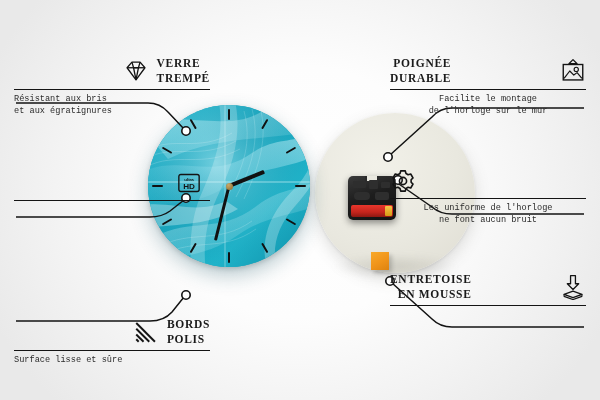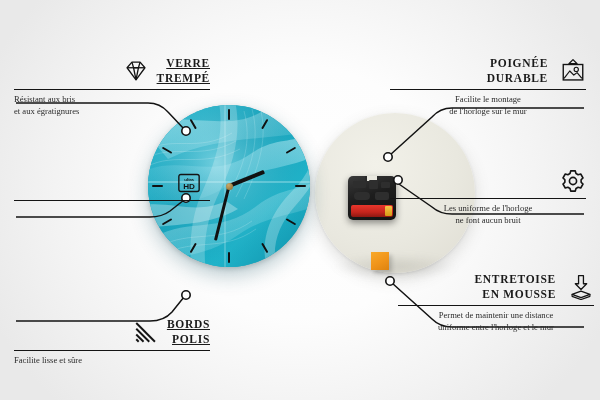--- a/index.html
+++ b/index.html
@@ -69,46 +69,46 @@
   .tick{ position:absolute; left:50%; top:50%; transform-origin:0 0; }
   .tick i{
     display:block; position:absolute; width:11px; height:2.4px; background:#111;
     left:66px; top:-1.2px; border-radius:1px;
   }
 
   
   .callout{ position:absolute; width:196px; }
   .callout .headrow{ display:flex; align-items:center; gap:8px; }
   .callout.left .headrow{ justify-content:flex-end; flex-direction:row; }
-  .callout.right .headrow{ justify-content:flex-end;gap:12px; }
+  .callout.right .headrow{ justify-content:space-between;gap:12px; }
   .title{
     font-family:"Liberation Serif", serif;
     font-weight:bold; font-size:11.5px; letter-spacing:.7px; color:#1a1a1a;
     line-height:14.5px; text-transform:uppercase;
   }
-  .callout.left .title{ text-align:right;text-decoration:underline; }
+  .callout.left .title{ text-align:left; }
   .callout.right .title{ text-align:right; }
   .rule{ height:1.4px; background:#141414; margin:4px 0 4px; }
   .desc{
-    font-family:Liberation Serif, serif;
+    font-family:Liberation Mono, monospace;
     font-size:8.6px; line-height:11.4px; color:#2b2b2b;
   }
   .callout.left .desc{ text-align:left; }
   .callout.right .desc{ text-align:center; }
   .ico{ width:26px; height:26px; flex:0 0 26px; display:block; }
 
   .c1{ left:14px; top:56px; }
   .c1 .headrow{ justify-content:flex-start; }
   .c2{ left:14px; top:170px; }
   .c2 .headrow{ justify-content:flex-start; }
   .c3{ left:14px; top:277px;margin-top:40px; }
   .c3 .headrow{ justify-content:flex-start; }
   .c4{ left:390px; top:56px; }
   .c5{ left:390px; top:168px; }
-  .c6{ left:398px; top:272px; }
+  .c6{ left:390px; top:272px; }
 
   svg.lines{ position:absolute; inset:0; width:600px; height:400px; pointer-events:none; }
 </style>
 </head>
 <body>
 
 <div class="stage">
 
   <div class="clock-back"></div>
 
@@ -280,21 +280,21 @@
           <path d="M4 25 L7 28"></path>
         </g>
       </svg>
       <div class="title">
         <span>BORDS</span><br>
         <span>POLIS</span>
       </div>
     </div>
     <div class="rule"></div>
     <div class="desc">
-      <span>Facilite lisse et sûre</span>
+      <span>Surface lisse et sûre</span>
     </div>
   </div>
 
   <div class="callout right c4">
     <div class="headrow">
       <div class="title">
         <span>POIGNÉE</span><br>
         <span>DURABLE</span>
       </div>
       <svg class="ico" viewBox="0 0 32 32">
@@ -333,19 +333,15 @@
         <span>ENTRETOISE</span><br>
         <span>EN MOUSSE</span>
       </div>
       <svg class="ico" viewBox="0 0 32 32">
         <path d="M13 2 h6 v10 h4 l-7 7 -7-7 h4 Z" fill="none" stroke="#141414" stroke-width="1.6" stroke-linejoin="round"></path>
         <path d="M16 21 L27 25 L16 29 L5 25 Z" fill="none" stroke="#141414" stroke-width="1.6" stroke-linejoin="round"></path>
         <path d="M5 25 v2.5 L16 31.5 L27 27.5 V25" fill="none" stroke="#141414" stroke-width="1.4" stroke-linejoin="round"></path>
       </svg>
     </div>
     <div class="rule"></div>
-    <div class="desc">
-      <span>Permet de maintenir une distance</span><br>
-      <span>uniforme entre l'horloge et le mur</span>
-    </div>
   </div>
 
 </div>
 
 </body></html>

